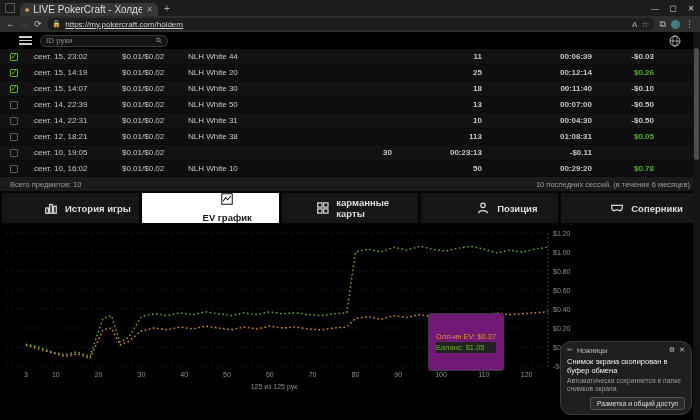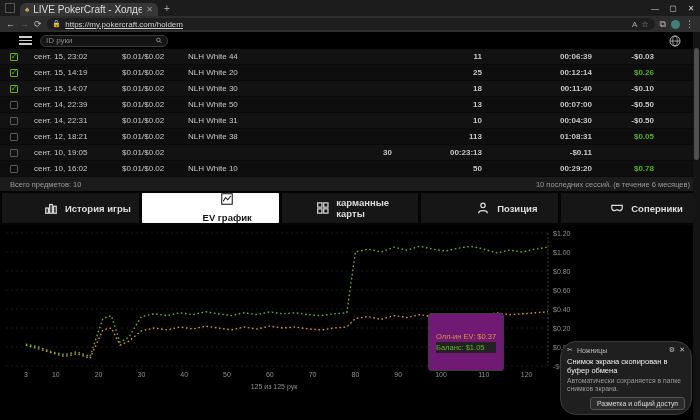--- a/index.html
+++ b/index.html
@@ -57,21 +57,21 @@
   #chart-svg { display:block; }
   .axis-label { fill:#8f8f8f; font-size:7px; font-family:"Liberation Sans",sans-serif; }
   .caption { position:absolute; top:158px; left:0; width:548px; text-align:center; color:#8f8f8f; font-size:7px; }
   .legend { position:absolute; top:158px; right:14px; display:flex; gap:10px; font-size:7px; color:#bbb; align-items:center; }
   .legend .dot { display:inline-block; width:5px; height:5px; border-radius:1px; margin-right:3px; vertical-align:middle; }
   .tooltip { position:absolute; left:428px; top:78px; background:#701a75; border:1px solid #3c3c3c; border-radius:3px; padding:17px 7px; line-height:11px;margin-top:10px; }
   .tooltip .tt-ev { color:#e0922f; font-size:7.5px; }
   .tooltip .tt-bal { color:#63b22c; font-size:7.5px; background:#222; }
 
   
-  .toast { position:absolute; right:8px; bottom:5px; width:132px; background:#1f1f1f; border:1px solid #3a3a3a; border-radius:16px; box-shadow:0 2px 8px rgba(0,0,0,.6); padding:4px 6px; z-index:5; }
+  .toast { position:absolute; right:8px; bottom:5px; width:132px; background:#1f1f1f; border:1px solid #3a3a3a; border-radius:11px; box-shadow:0 2px 8px rgba(0,0,0,.6); padding:4px 6px; z-index:5; }
   .toast .hd { display:flex; align-items:center; gap:4px; color:#bbb; font-size:7px; margin-bottom:3px; }
   .toast .hd .sp { flex:1; }
   .toast .l1 { color:#eee; font-size:7.5px; margin-bottom:2px; }
   .toast .l2 { color:#999; font-size:6.8px; line-height:8px; margin-bottom:4px; }
   .toast .btnrow { display:flex; justify-content:flex-end; }
   .toast button { background:#2b2b2b; border:1px solid #555; border-radius:3px; color:#ddd; font-size:6.8px; padding:2px 6px; font-family:"Liberation Sans",sans-serif; }
 
   
   .scrollbar { position:absolute; right:0; top:32px; width:7px; height:388px; background:#141414; }
   .scrollbar .thumb { position:absolute; top:16px; left:1px; width:5px; height:112px; background:#4f4f4f; border-radius:3px; }

